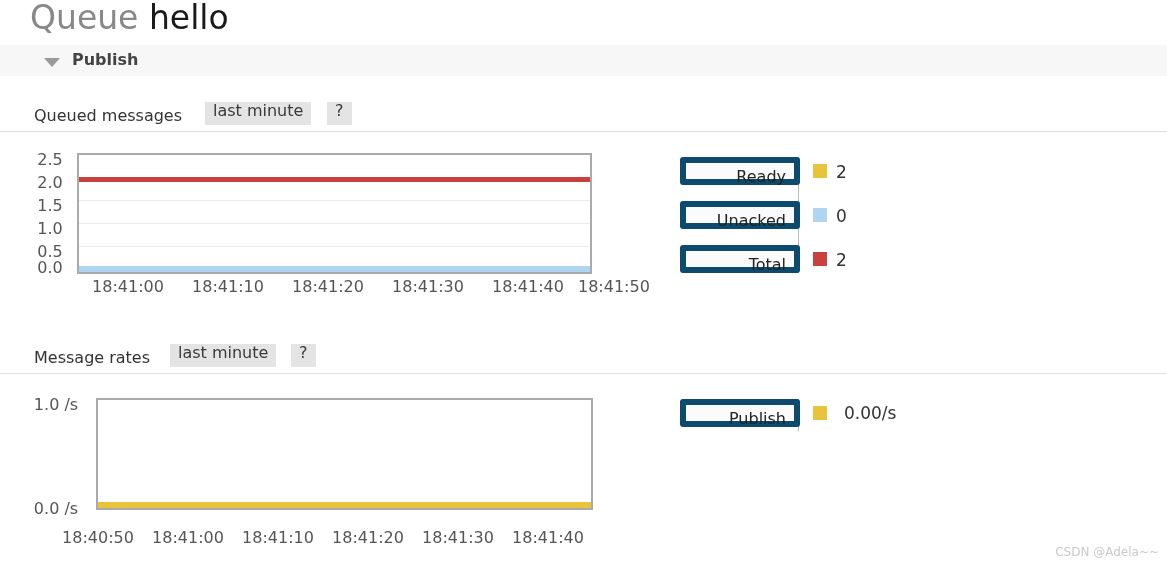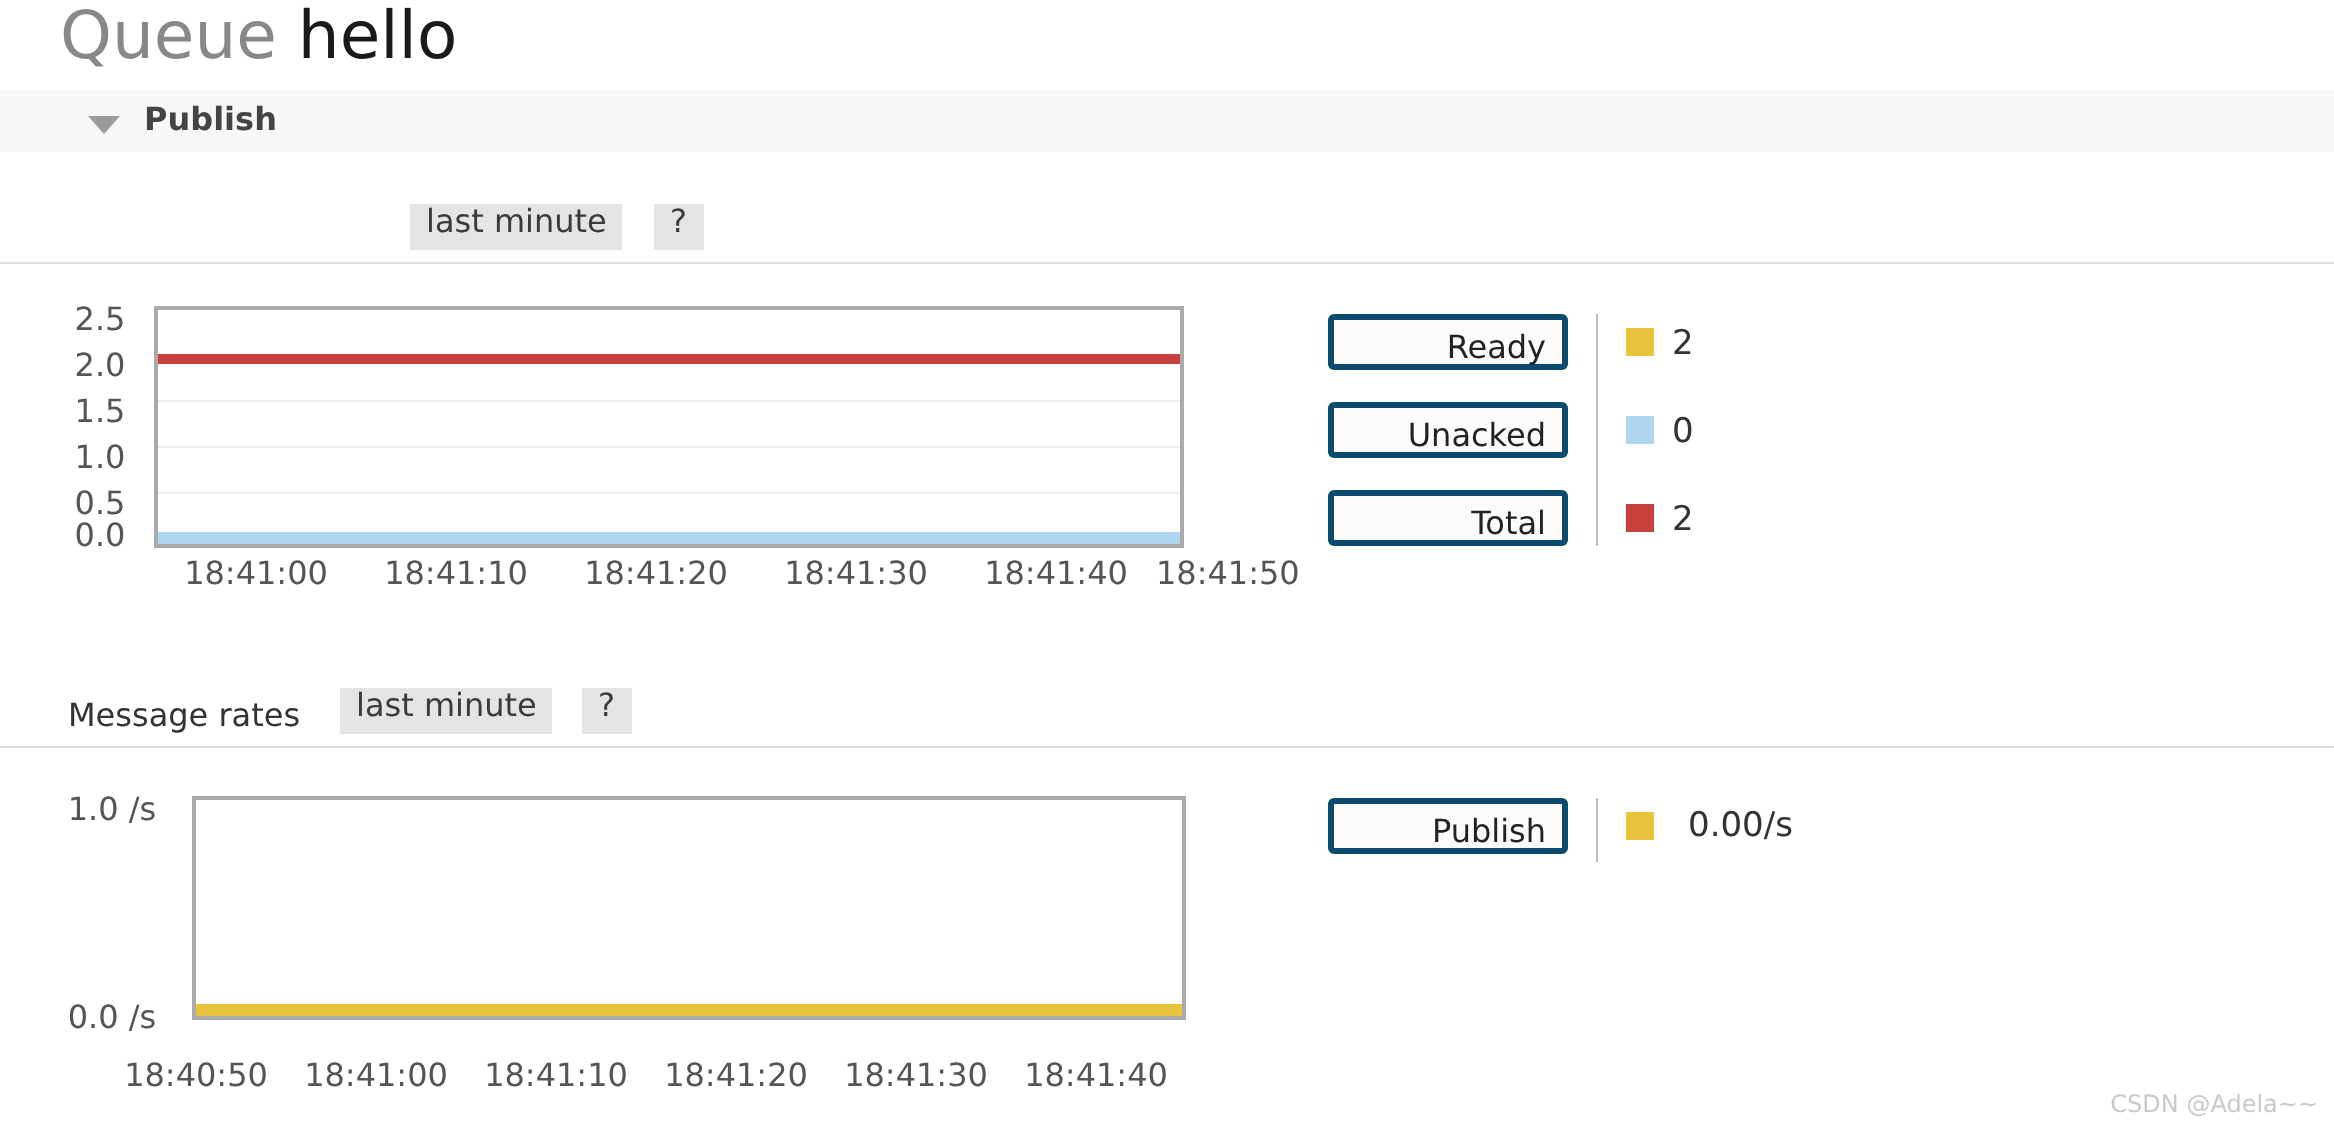--- a/index.html
+++ b/index.html
@@ -139,26 +139,26 @@
   
   .legend {
     position: absolute;
   }
   .legend-row {
     position: absolute;
     height: 30px;
   }
   .legend-btn {
     position: absolute;
-    left: 0;
+    left: 16px;
     top: 0;
     width: 120px;
     height: 28px;
     box-sizing: border-box;
-    border: 3px solid #0c4a6e;
+    border: 6px solid #0c4a6e;
     border-radius: 3px;
     background: #fbfbfb;
     color: #222222;
     font-size: 16px;
     text-align: right;
     padding: 4px 8px 0 0;
     white-space: nowrap;
   }
   .legend-sep {
     position: absolute;
@@ -193,20 +193,21 @@
 <div id="page-title">
   <span>Queue</span><span>&nbsp;</span><span class="obj-name">hello</span>
 </div>
 
 <div id="overview-bar">
   <div class="collapse-tri"></div>
   <div class="sec-title">Publish</div>
 </div>
 
 <div class="sub-header" style="top:102px;">
+  <div class="sh-label">Queued messages</div>
   <div class="tabbtn" style="left:205px;">last minute</div>
   <div class="tabbtn" style="left:327px;">?</div>
   <div class="rule"></div>
 </div>
 
 <div class="chart-block">
 
   <div class="ylabel" style="left:30px; top:151px; width:40px;">2.5</div>
   <div class="ylabel" style="left:30px; top:174px; width:40px;">2.0</div>
   <div class="ylabel" style="left:30px; top:197px; width:40px;">1.5</div>

